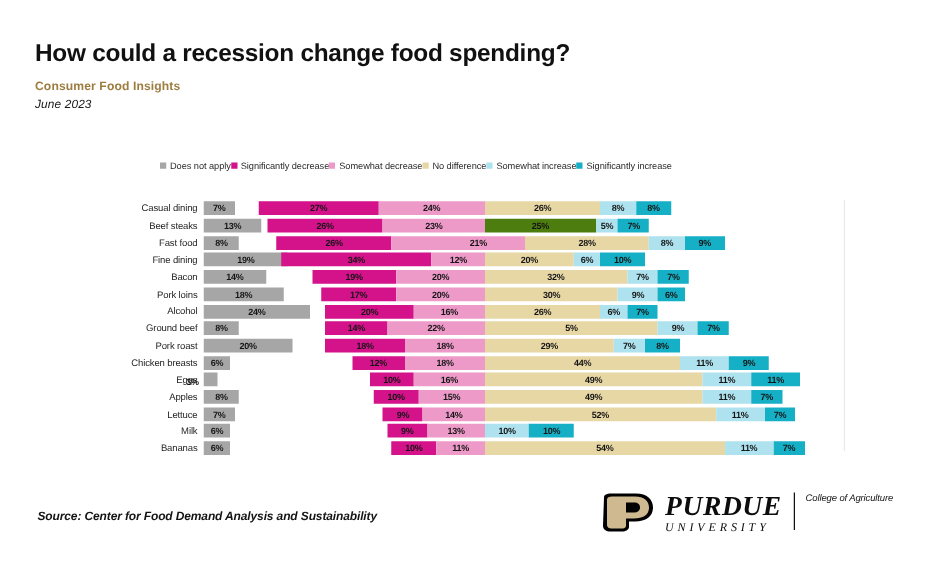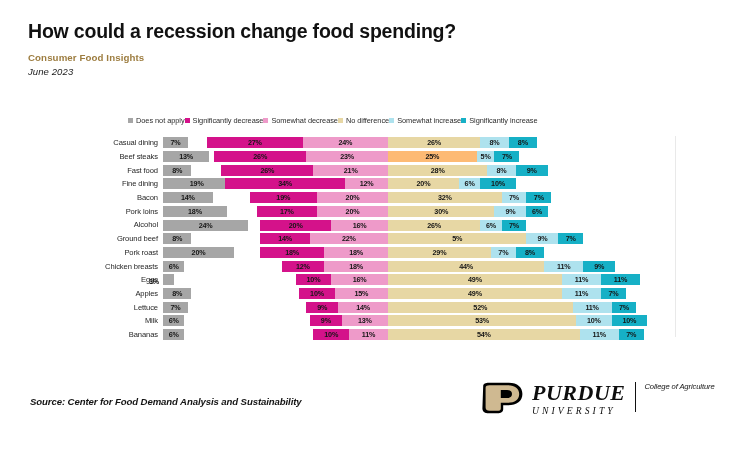--- a/index.html
+++ b/index.html
@@ -12,20 +12,21 @@
     height: 450px;
     overflow: hidden;
     font-family: "Liberation Sans", sans-serif;
     color: #1a1a1a;
     position: relative;
   }
   .slide {
     position: absolute;
     inset: 0;
     background: #ffffff;
+    margin-top: 12px;
   }
 
   
   .header {
     position: absolute;
     left: 28px;
     top: 20px;
     width: 690px;
   }
   .title {
@@ -76,21 +77,21 @@
   .legend-label {
     font-size: 7.4px;
     color: #2b2b2b;
     letter-spacing: -0.05px;
   }
 
   
   .plot {
     position: absolute;
     left: 0px;
-    top: 136px;
+    top: 148px;
     width: 750px;
     height: 205px;
   }
   .gridline {
     position: absolute;
     top: 0;
     bottom: 4px;
     width: 1px;
     background: #e9e9e9;
   }
@@ -283,21 +284,21 @@
               <span class="val">13%</span>
             </div>
           </div>
           <div class="seg-wrap" style="left: 214.05px;">
             <div class="seg" style="width: 92.3px; background: rgb(212, 18, 138);">
               <span class="val">26%</span>
             </div>
             <div class="seg" style="width: 81.65px; background: rgb(238, 154, 201);">
               <span class="val">23%</span>
             </div>
-            <div class="seg" style="width: 88.75px; background: #fdba74;">
+            <div class="seg" style="width: 88.75px; background: #4d7c0f;">
               <span class="val">25%</span>
             </div>
             <div class="seg" style="width: 17.75px; background: rgb(174, 226, 238);">
               <span class="val">5%</span>
             </div>
             <div class="seg" style="width: 24.85px; background: rgb(22, 176, 198);">
               <span class="val">7%</span>
             </div>
           </div>
         </div>
@@ -305,21 +306,21 @@
           <div class="row-label">Fast food</div>
           <div class="dna-wrap" style="left: 163px;">
             <div class="dna-bar" style="width: 28.4px;">
               <span class="val">8%</span>
             </div>
           </div>
           <div class="seg-wrap" style="left: 221.15px;">
             <div class="seg" style="width: 92.3px; background: rgb(212, 18, 138);">
               <span class="val">26%</span>
             </div>
-            <div class="seg" style="width: 74.55px; background: rgb(238, 154, 201);">
+            <div class="seg" style="width: 74.55px; background: rgb(238, 154, 201); padding-left: 32px;">
               <span class="val">21%</span>
             </div>
             <div class="seg" style="width: 99.4px; background: rgb(231, 215, 164);">
               <span class="val">28%</span>
             </div>
             <div class="seg" style="width: 28.4px; background: rgb(174, 226, 238);">
               <span class="val">8%</span>
             </div>
             <div class="seg" style="width: 31.95px; background: rgb(22, 176, 198);">
               <span class="val">9%</span>
@@ -581,23 +582,20 @@
             <div class="dna-bar" style="width: 21.3px;">
               <span class="val">6%</span>
             </div>
           </div>
           <div class="seg-wrap" style="left: 309.9px;">
             <div class="seg" style="width: 31.95px; background: rgb(212, 18, 138);">
               <span class="val">9%</span>
             </div>
             <div class="seg" style="width: 46.15px; background: rgb(238, 154, 201);">
               <span class="val">13%</span>
-            </div>
-            <div class="seg" style="width: 188.15px; background: rgb(231, 215, 164);">
-              <span class="val">53%</span>
             </div>
             <div class="seg" style="width: 35.5px; background: rgb(174, 226, 238);">
               <span class="val">10%</span>
             </div>
             <div class="seg" style="width: 35.5px; background: rgb(22, 176, 198);">
               <span class="val">10%</span>
             </div>
           </div>
         </div>
         <div class="row">

